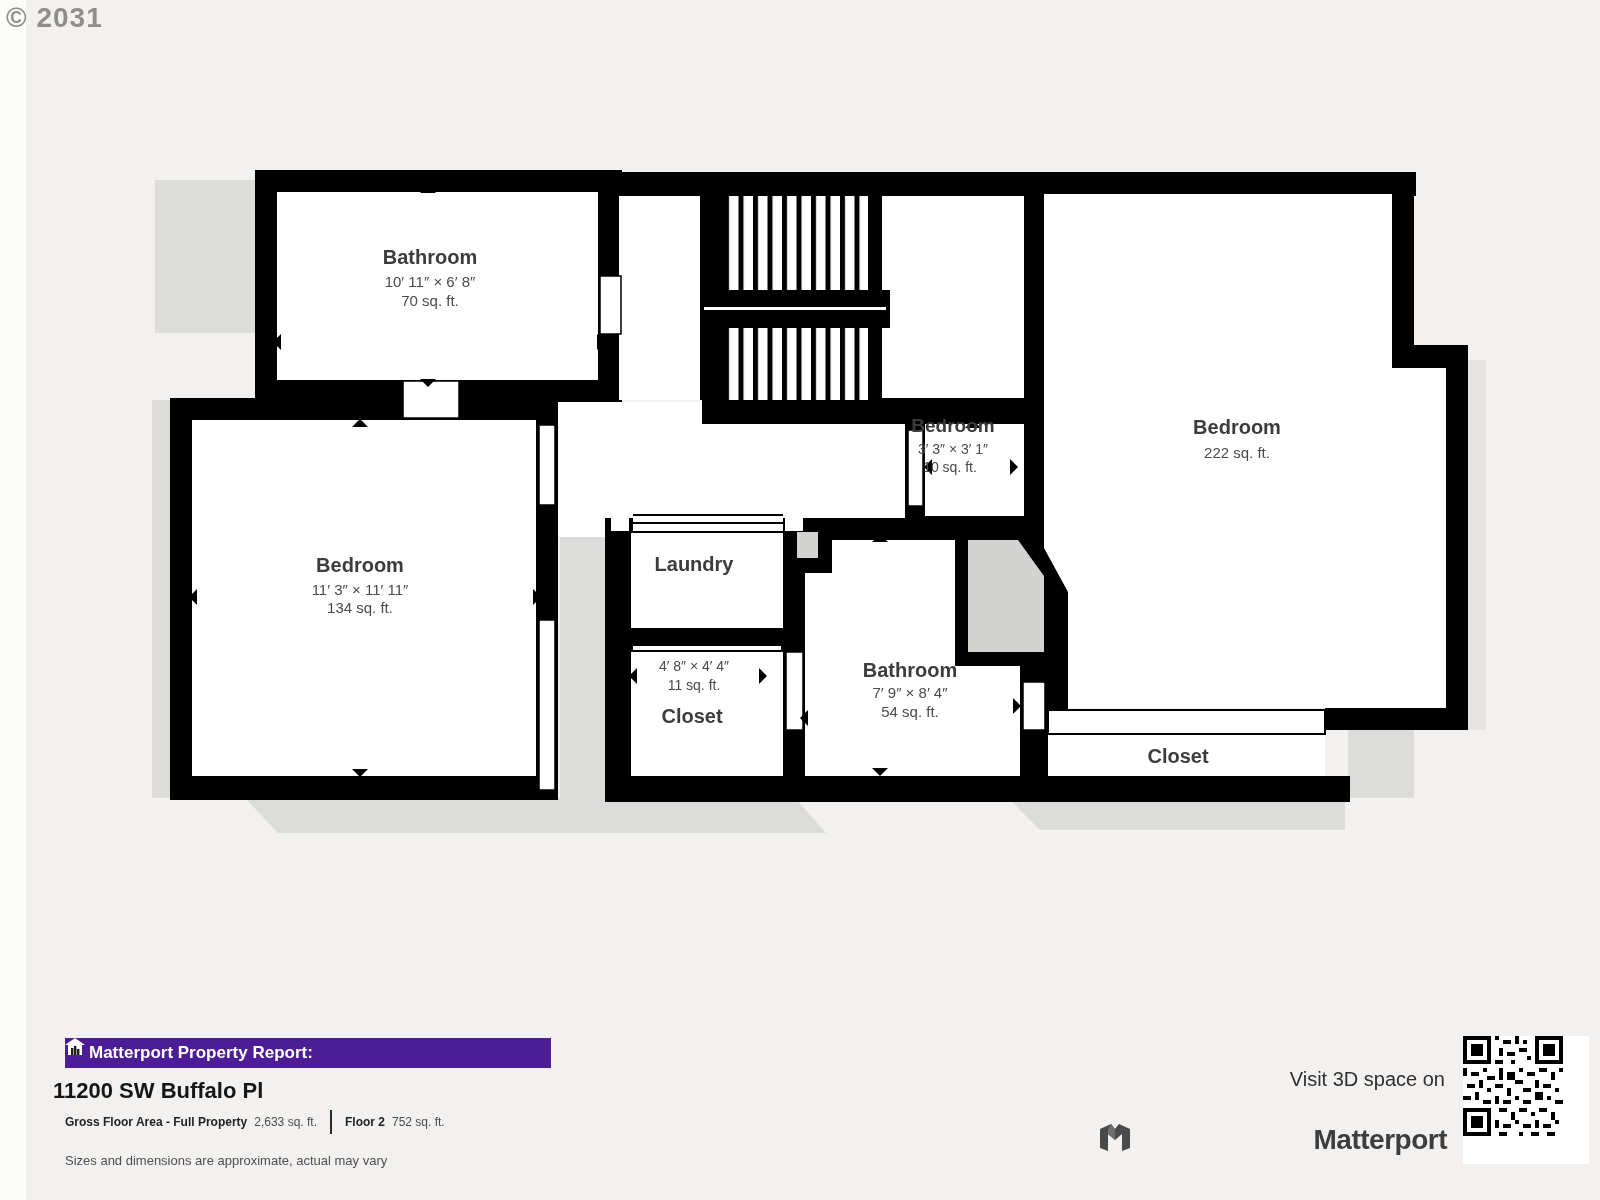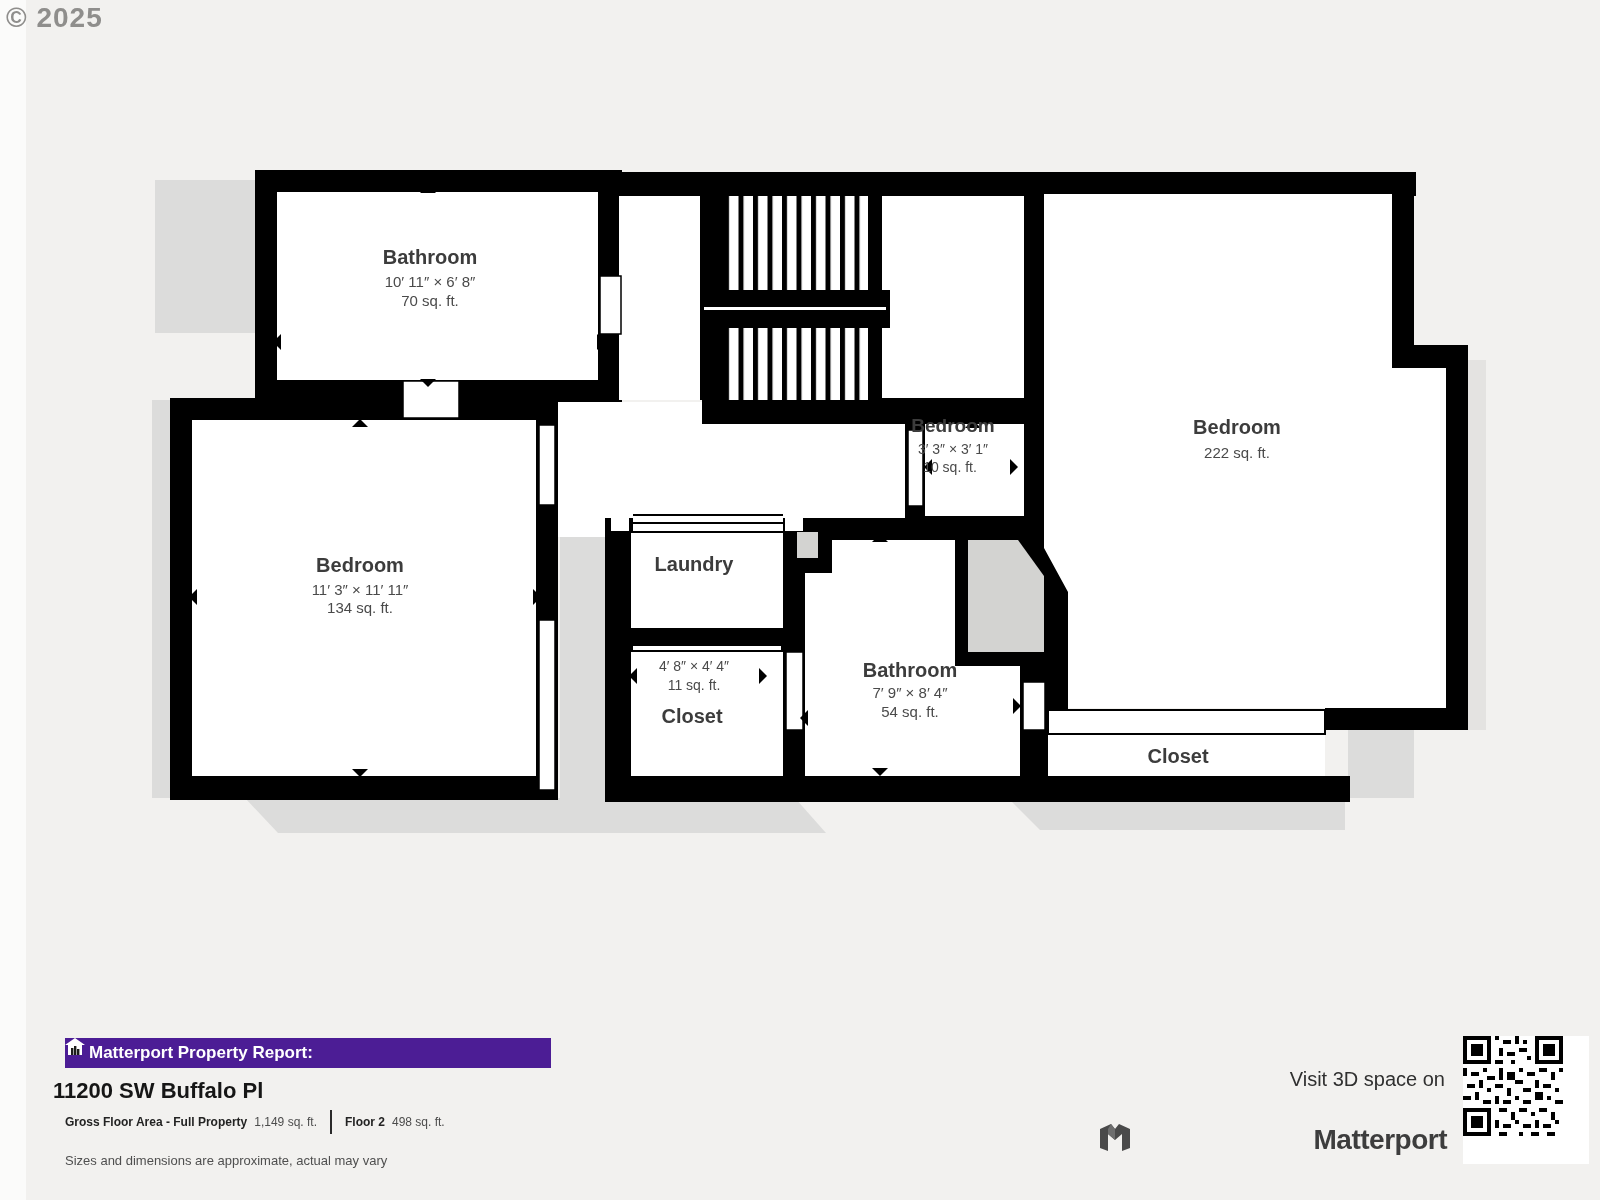--- a/index.html
+++ b/index.html
@@ -23,21 +23,21 @@
   .disclaimer{position:absolute;left:65px;top:1153px;font-size:13px;color:#4f4f4f;}
   .visit{position:absolute;left:1100px;top:1068px;width:345px;text-align:right;font-size:20px;color:#303030;}
   .brand{position:absolute;left:1100px;top:1090px;width:347px;display:flex;justify-content:flex-end;align-items:center;gap:8px;margin-top:34px;}
   .brand .bname{font-size:28px;font-weight:bold;color:#3d3d3d;letter-spacing:-0.5px;}
   .qr-card{position:absolute;left:1463px;top:1036px;width:126px;height:128px;background:#ffffff;display:flex;align-items:center;justify-content:center;}
 </style>
 </head>
 <body>
 
 <div class="left-strip"></div>
-<div class="copyright">© 2025</div>
+<div class="copyright">© 2031</div>
 
 <svg width="1600" height="1200" viewBox="0 0 1600 1200">
   <defs>
     <pattern id="treads" x="724" y="0" width="14.5" height="8" patternUnits="userSpaceOnUse">
       <rect width="5" height="8" fill="#000"></rect>
     </pattern>
   </defs>
 
   <g fill="#dcdcdb">
     <rect x="155" y="180" width="103" height="153"></rect>
@@ -195,24 +195,24 @@
       <rect x="12" y="11" width="2.4" height="6" fill="#1d1d1b"></rect>
     </svg>
   </span>
   <span class="txt">Matterport Property Report:</span>
 </div>
 
 <div class="address">11200 SW Buffalo Pl</div>
 
 <div class="grossline">
   <b>Gross Floor Area - Full Property</b>
-  <span>1,149 sq. ft.</span>
+  <span>2,633 sq. ft.</span>
   <span class="divider"></span>
   <span class="fl"><b>Floor 2</b></span>
-  <span>498 sq. ft.</span>
+  <span>752 sq. ft.</span>
 </div>
 
 <div class="disclaimer">Sizes and dimensions are approximate, actual may vary</div>
 
 <div class="visit">Visit 3D space on</div>
 
 <div class="brand">
   <span>
     <svg width="30" height="28" viewBox="0 0 30 28">
       <polygon points="0,5 11,0 15,5 19,0 30,5 30,24 22,27 22,10 15,16 8,10 8,27 0,24" fill="#4a4a4a"></polygon>

